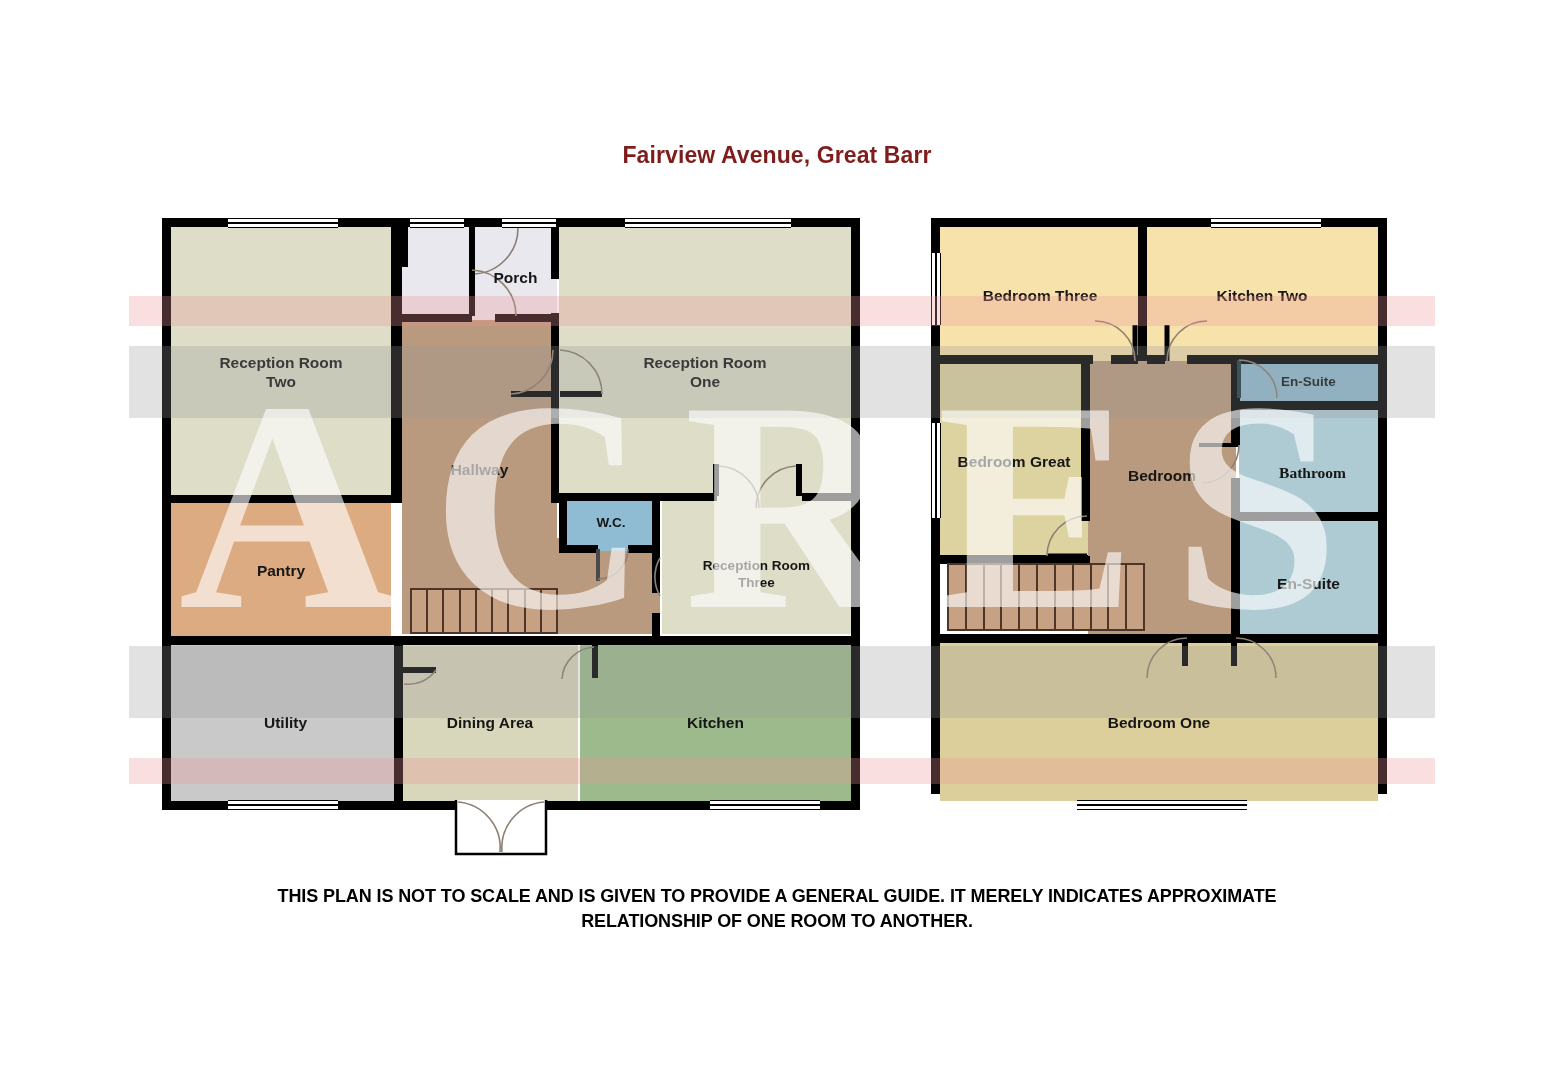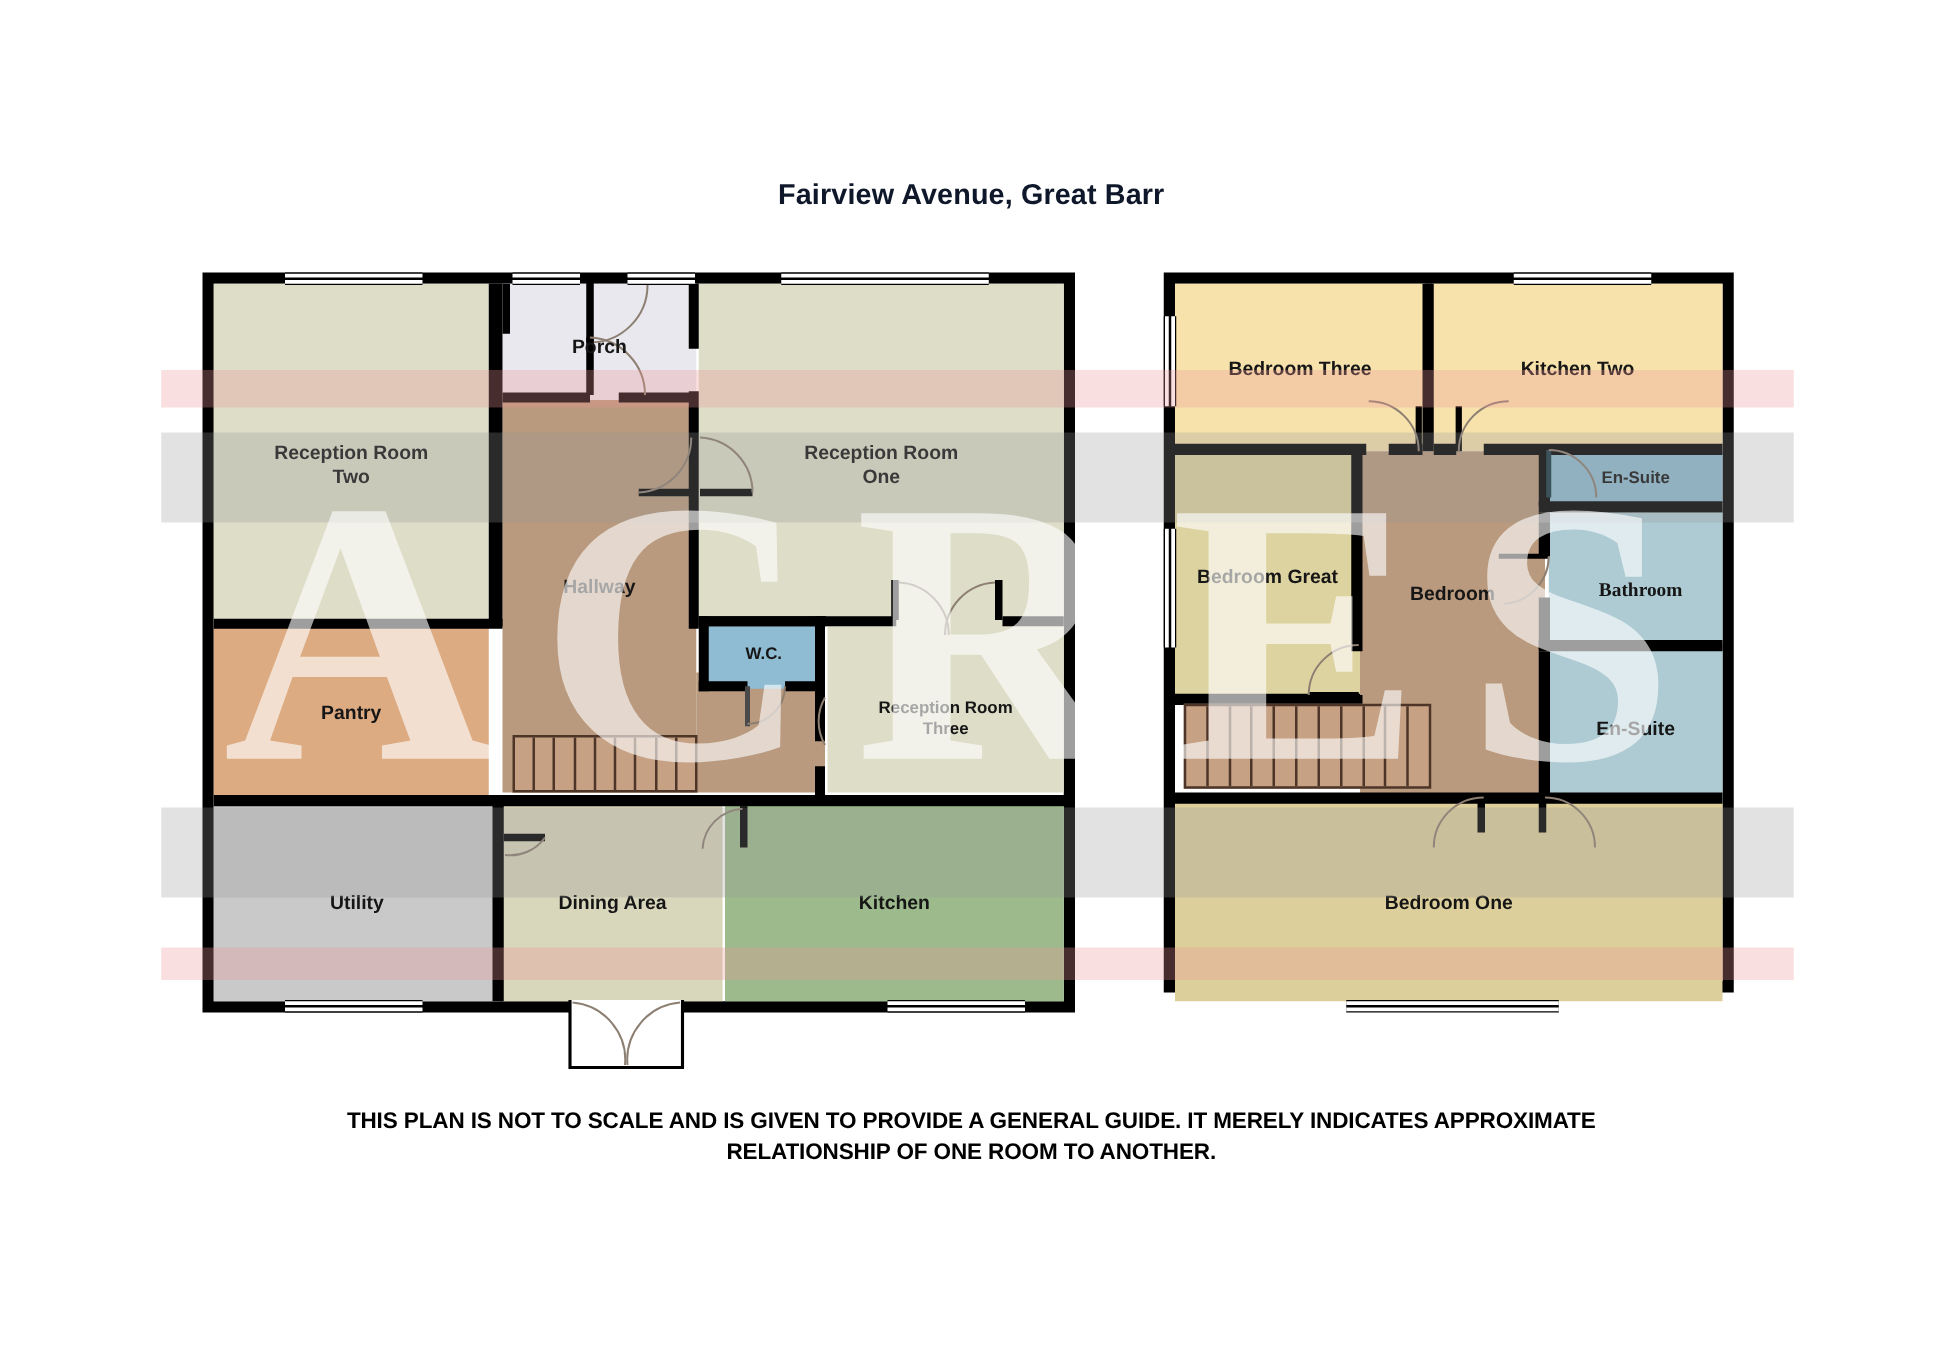--- a/index.html
+++ b/index.html
@@ -25,21 +25,21 @@
 
   
   #plan-title {
     position: absolute;
     left: 0;
     top: 142px;
     width: 1554px;
     text-align: center;
     font-size: 23px;
     font-weight: bold;
-    color: #0f172a;
+    color: #7f1d1d;
     letter-spacing: 0.1px;
   }
 
   
   #disclaimer {
     position: absolute;
     left: 277px;
     top: 884px;
     width: 1000px;
     text-align: center;
@@ -329,21 +329,21 @@
         <path d="M2 0 L2 54 L92 54 L92 0" stroke="#000" stroke-width="2.5" fill="#fff"></path>
         <path d="M4 2 A 46 46 0 0 1 46 52" stroke="#8d7f72" stroke-width="1.6" fill="none"></path>
         <path d="M90 2 A 46 46 0 0 0 48 52" stroke="#8d7f72" stroke-width="1.6" fill="none"></path>
       </svg>
     </div>
 
     <div class="room-label wrap" style="left:9px; top:135px; width:220px;">
       <span>Reception Room</span><br>
       <span>Two</span>
     </div>
-    <div class="room-label" style="left:240px; top:50px; width:155px;"><span>Porch</span></div>
+    <div class="room-label" style="left:240px; top:50px; width:155px;padding-left:36px;"><span>Porch</span></div>
     <div class="room-label wrap" style="left:397px; top:135px; width:292px;">
       <span>Reception Room</span><br>
       <span>One</span>
     </div>
     <div class="room-label" style="left:240px; top:242px; width:155px;"><span>Hallway</span></div>
     <div class="room-label" style="left:9px; top:343px; width:220px;"><span>Pantry</span></div>
     <div class="room-label small" style="left:404px; top:297px; width:90px;"><span>W.C.</span></div>
     <div class="room-label wrap small" style="left:500px; top:340px; width:189px;">
       <span>Reception Room</span><br>
       <span>Three</span>

